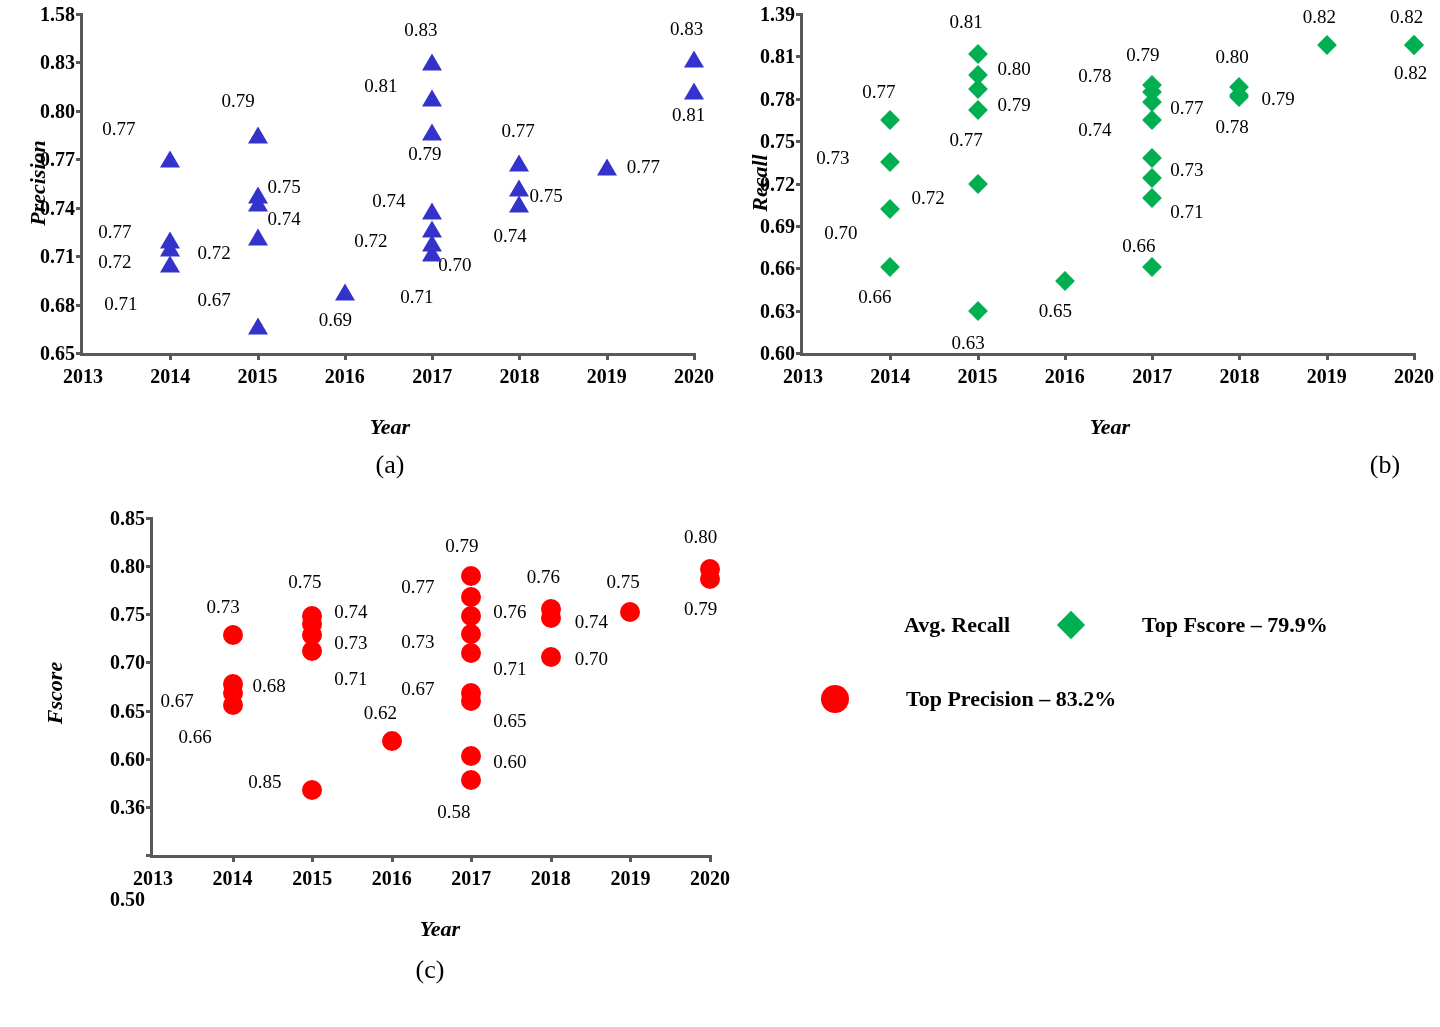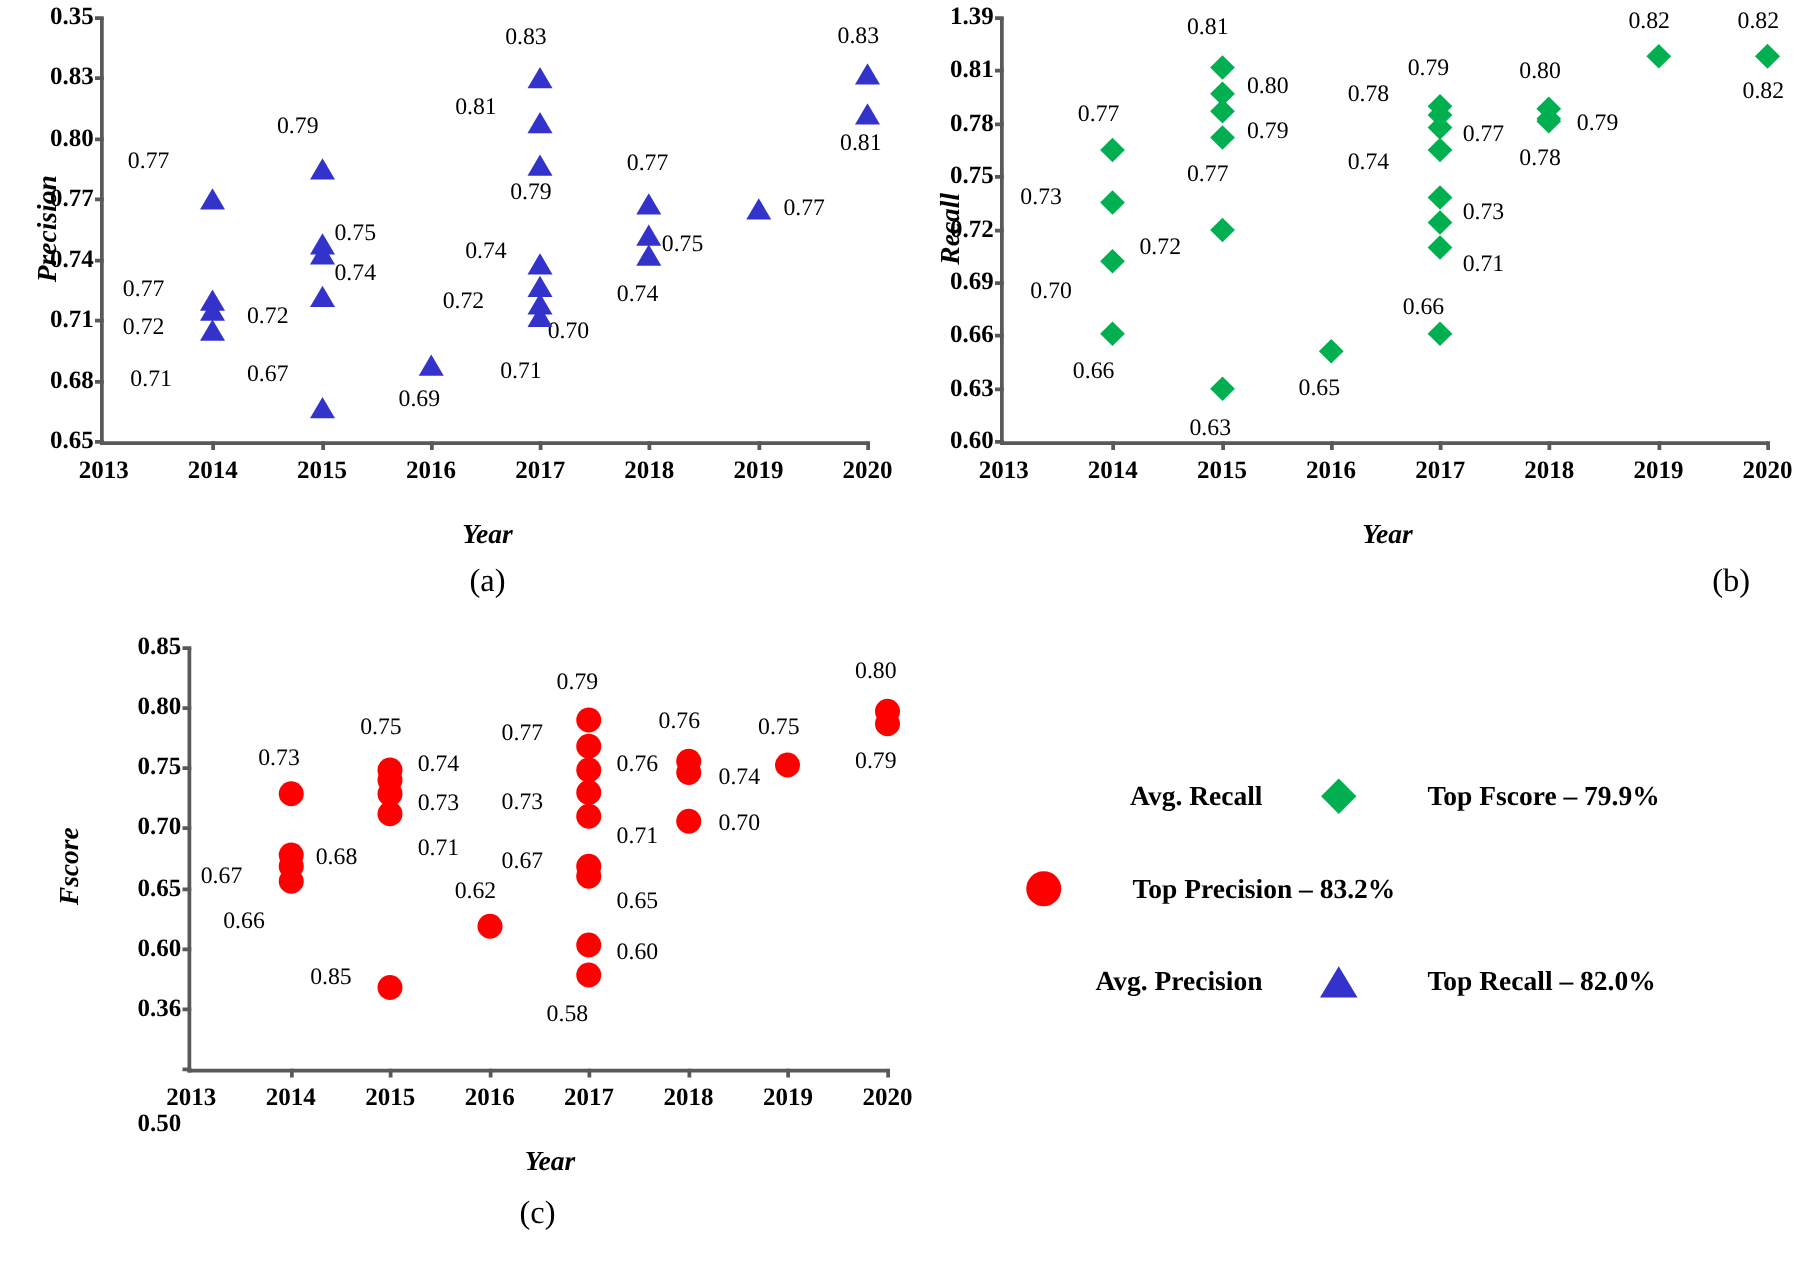--- a/index.html
+++ b/index.html
@@ -168,21 +168,21 @@
       <div class="axis-tick-y" style="top: 242.143px;">0.71</div>
       <div class="tick-mark-y" style="top: 242.143px;"></div>
       <div class="axis-tick-y" style="top: 193.714px;">0.74</div>
       <div class="tick-mark-y" style="top: 193.714px;"></div>
       <div class="axis-tick-y" style="top: 145.286px;">0.77</div>
       <div class="tick-mark-y" style="top: 145.286px;"></div>
       <div class="axis-tick-y" style="top: 96.8571px;">0.80</div>
       <div class="tick-mark-y" style="top: 96.8571px;"></div>
       <div class="axis-tick-y" style="top: 48.4286px;">0.83</div>
       <div class="tick-mark-y" style="top: 48.4286px;"></div>
-      <div class="axis-tick-y" style="top: 0px;">0.35</div>
+      <div class="axis-tick-y" style="top: 0px;">1.58</div>
       <div class="tick-mark-y" style="top: 0px;"></div>
       <div class="axis-tick-x" style="left: 0px;">2013</div>
       <div class="axis-tick-x" style="left: 87.2857px;">2014</div>
       <div class="tick-mark-x" style="left: 86.2857px;"></div>
       <div class="axis-tick-x" style="left: 174.571px;">2015</div>
       <div class="tick-mark-x" style="left: 173.571px;"></div>
       <div class="axis-tick-x" style="left: 261.857px;">2016</div>
       <div class="tick-mark-x" style="left: 260.857px;"></div>
       <div class="axis-tick-x" style="left: 349.143px;">2017</div>
       <div class="tick-mark-x" style="left: 348.143px;"></div>
@@ -415,34 +415,27 @@
       <div class="dlabel" style="left: 453.429px; top: 53.36px;">0.75</div>
       <div class="marker circle" style="left: 557px; top: 51.0314px;"></div>
       <div class="dlabel" style="left: 531px; top: 8.03143px;">0.80</div>
       <div class="marker circle" style="left: 557px; top: 60.66px;"></div>
       <div class="dlabel" style="left: 531px; top: 79.66px;">0.79</div>
     </div>
   <div class="axis-title-x" style="left:440px; top:416px;">Year</div>
   <div class="panel-label" style="left:430px; top:455px;">(c)</div>
 </div>
 
-<div class="legend" style="left:800px; top:600px; width:620px;">
+<div class="legend" style="left:800px; top:588px; width:620px;">
   <div class="legend-row">
     <div class="legend-left-text">Avg. Recall</div>
     <div class="legend-symbol">
         <div class="sym-diamond"></div>
       </div>
     <div class="legend-right-text">Top Fscore – 79.9%</div>
   </div>
   <div class="legend-row">
     <div class="legend-symbol">
         <div class="sym-circle"></div>
       </div>
     <div class="legend-right-text">Top Precision – 83.2%</div>
   </div>
-  <div class="legend-row">
-    <div class="legend-left-text">Avg. Precision</div>
-    <div class="legend-symbol">
-        <div class="sym-triangle"></div>
-      </div>
-    <div class="legend-right-text">Top Recall – 82.0%</div>
-  </div>
 </div>
 
 </body></html>

